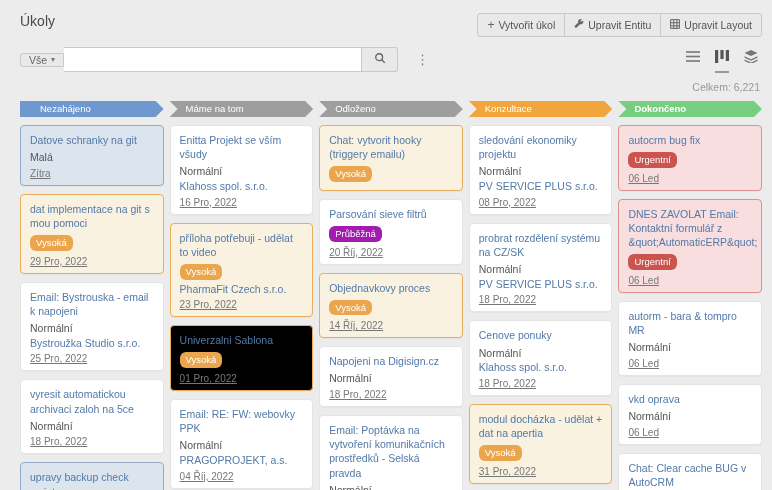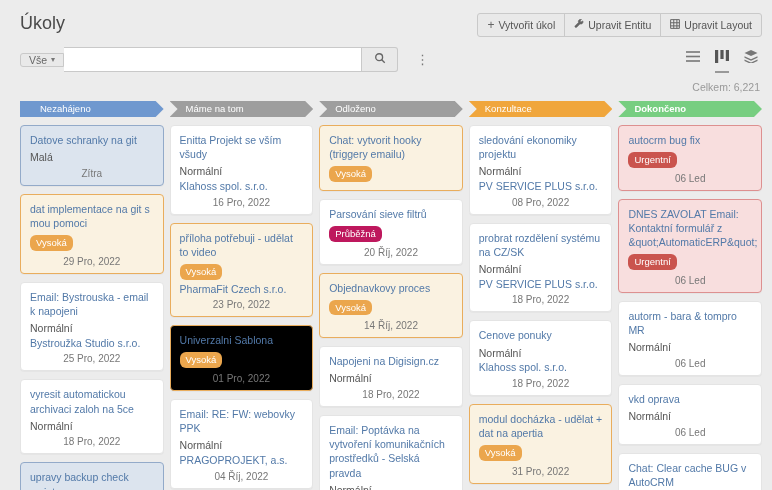--- a/index.html
+++ b/index.html
@@ -3,21 +3,21 @@
 <meta charset="utf-8">
 <style>
   * { box-sizing: border-box; margin: 0; padding: 0; }
   html,body { width:772px; height:490px; overflow:hidden; }
   body {
     background:#ececec;
     font-family:"Liberation Sans", sans-serif;
     color:#444;
   }
   .topbar { display:flex; align-items:flex-start; padding:13px 10px 0 20px; }
-  .page-title { font-size:18px; font-weight:400; color:#4a4a4a; }
+  .page-title { font-size:14px; font-weight:400; color:#4a4a4a; }
   .btn-group { margin-left:auto; display:flex; }
   .btn {
     font-size:10.5px; color:#555; background:#e9e9e9;
     border:1px solid #c9c9c9; padding:5px 9px; margin-left:-1px;
     display:flex; align-items:center; gap:4px; cursor:pointer; white-space:nowrap;
   }
   .btn:first-child { border-radius:3px 0 0 3px; margin-left:0; }
   .btn:last-child { border-radius:0 3px 3px 0; }
   .btn svg { width:10px; height:10px; fill:#666; stroke:#666; }
   .plus-glyph { font-size:12px; line-height:8px; color:#666; }
@@ -64,21 +64,21 @@
     padding:7px 9px 6px; margin-bottom:8px; font-size:10.5px;
     box-shadow:0 1px 1px rgba(0,0,0,0.03); cursor:pointer;
   }
   .card-title { display:block; color:#5279a8; line-height:1.35; margin-bottom:3px; text-decoration:none; cursor:pointer; }
   .card-priority { color:#555; line-height:1.4; }
   .badge {
     display:inline-block; color:#fff; font-size:9.5px; line-height:1;
     padding:3px 6px; border-radius:6px; margin:2px 0 2px;
   }
   .card-link { display:block; color:#5279a8; line-height:1.4; text-decoration:none; cursor:pointer; }
-  .card-date { text-align:center; color:#777; font-size:10px; margin-top:3px; }
+  .card-date { text-align:left; color:#777; font-size:10px; margin-top:3px;text-decoration:underline; }
 </style>
 </head>
 <body>
 
 <div class="topbar">
   <h1 class="page-title">Úkoly</h1>
   <div class="btn-group">
     <button class="btn">
       <span class="plus-glyph">+</span>
       <span>Vytvořit úkol</span>
@@ -238,21 +238,21 @@
   <div class="card" style="background: rgb(250, 242, 225); border-color: rgb(233, 173, 93);">
     <a class="card-title">Chat: vytvorit hooky (triggery emailu)</a>
 
     <div><span class="badge" style="background: rgb(235, 166, 77);">Vysoká</span></div>
 
   </div>
 
   <div class="card">
     <a class="card-title">Parsování sieve filtrů</a>
 
-    <div><span class="badge" style="background: #be185d;">Průběžná</span></div>
+    <div><span class="badge" style="background: #a21caf;">Průběžná</span></div>
 
     <div class="card-date">20 Říj, 2022</div>
   </div>
 
   <div class="card" style="background: rgb(250, 242, 225); border-color: rgb(233, 173, 93);">
     <a class="card-title">Objednavkovy proces</a>
 
     <div><span class="badge" style="background: rgb(235, 166, 77);">Vysoká</span></div>
 
     <div class="card-date">14 Říj, 2022</div>

